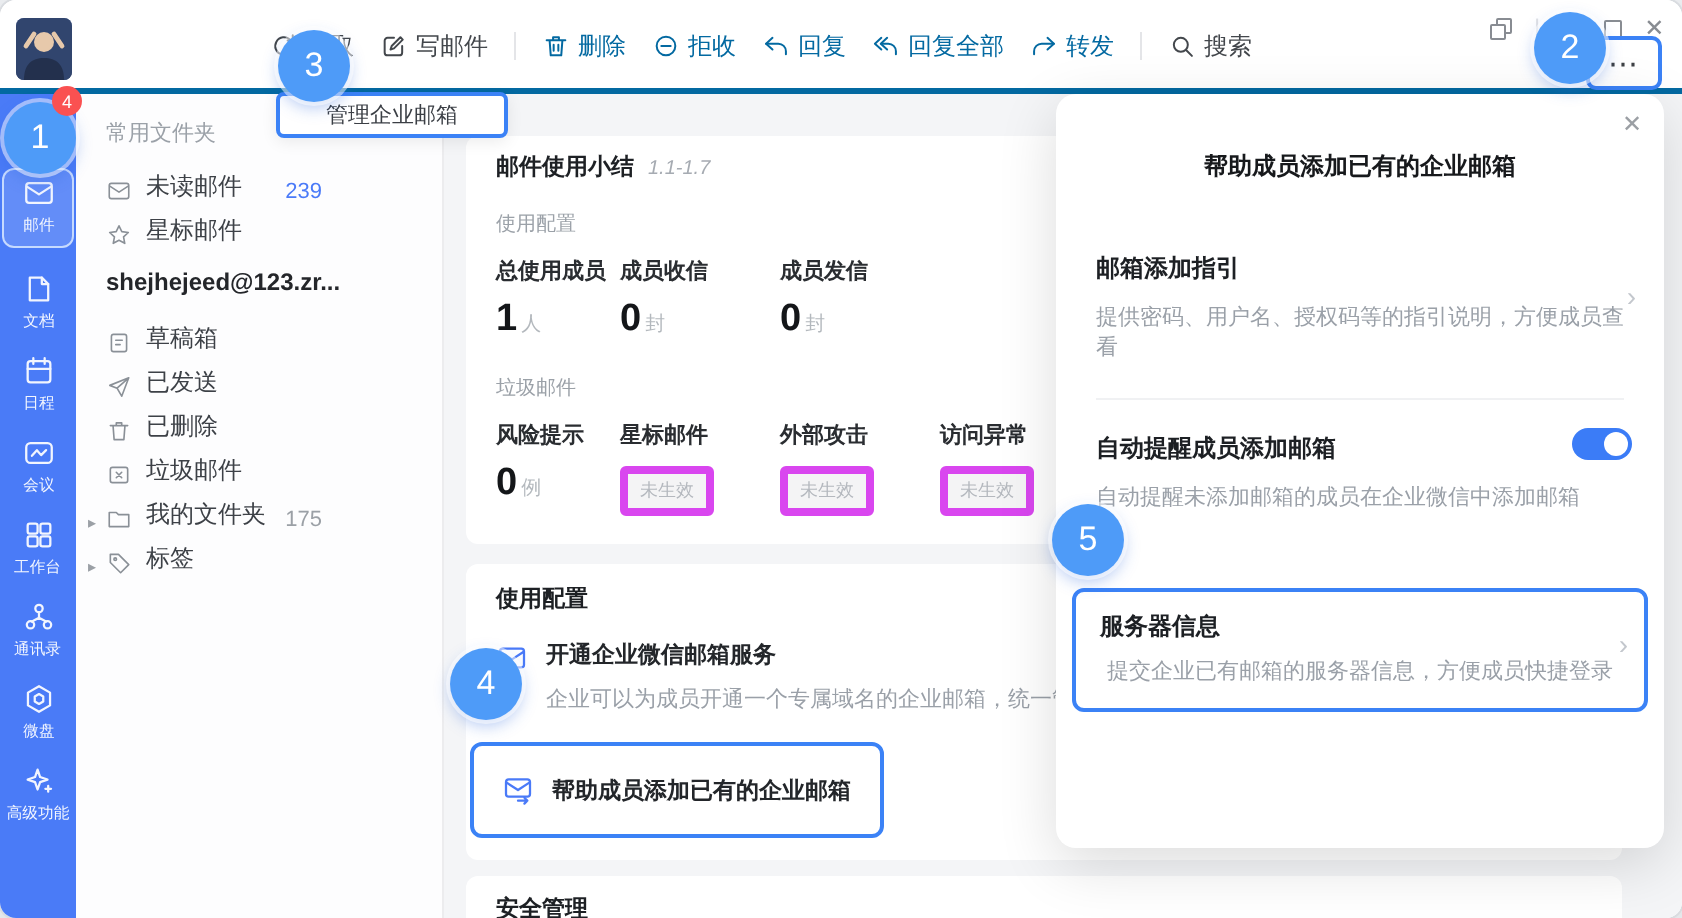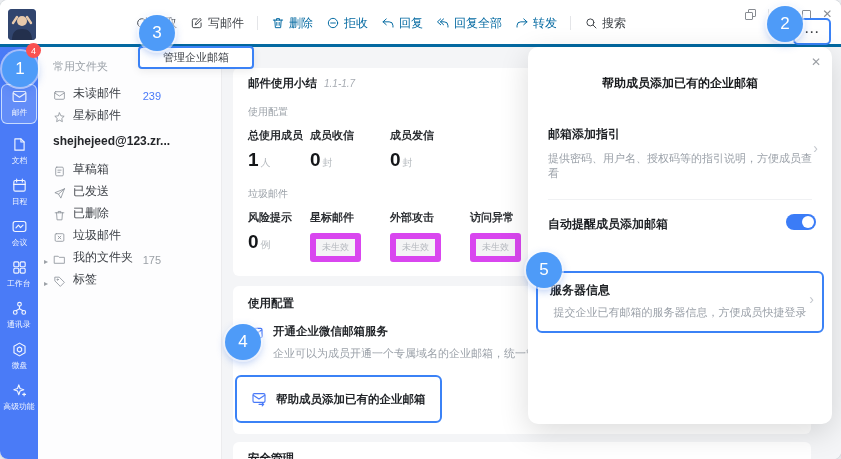--- a/index.html
+++ b/index.html
@@ -65,21 +65,21 @@
   .card1 { padding:8px 15px 14px; }
   .c-title-row { display:flex; align-items:baseline; gap:7px; }
   .c-title { font-size:11.5px; font-weight:bold; color:#1d2024; }
   .c-range { font-size:10px; color:#a6abb2;font-style:italic; }
   .sec-lbl { margin-top:14px; font-size:10px; color:#9ba1a8; }
   .stats { display:grid; grid-template-columns:62px 80px 80px auto; margin-top:9px; }
   .stat .lbl { font-size:11px; font-weight:bold; color:#2a2d31; white-space:nowrap; }
   .stat .val { margin-top:6px; font-size:19px; font-weight:bold; color:#141619; }
   .stat .unit { font-size:10px; font-weight:normal; color:#b3b8bd; margin-left:2px; }
   .pill { display:inline-block; margin-top:8px; padding:2px 6px; background:#f4f4f5;
-          border:6px solid #d946ef; border-radius:3px; font-size:9px; color:#b4b8be; }
+          border:4px solid #d946ef; border-radius:3px; font-size:9px; color:#b4b8be; }
   .card2 { margin-top:10px; padding:10px 15px 12px; height:148px; }
   .cfg-item { display:flex; align-items:flex-start; gap:9px; margin-top:13px; }
   .cfg-item .ic { width:16px; height:16px; color:#4a7af8; margin-top:1px; }
   .cfg-title { font-size:11.5px; font-weight:bold; color:#23262a; }
   .cfg-desc { margin-top:7px; font-size:11px; color:#9aa0a8; white-space:nowrap; }
   .cfg-box { display:inline-flex; align-items:center; gap:9px; margin-top:14px; margin-left:-13px;
              padding:14px 14px; border:2px solid #3b82f6; border-radius:6px; background:#fff; cursor:pointer; }
   .cfg-box .ic { width:16px; height:16px; color:#4a7af8; }
   .card3 { margin-top:8px; padding:9px 15px; height:60px; }
 
@@ -418,20 +418,21 @@
     <div class="p-item">
       <div class="p-title">邮箱添加指引</div>
       <div class="p-desc">提供密码、用户名、授权码等的指引说明，方便成员查看</div>
       <span class="p-chevron">›</span>
     </div>
 
     <div class="p-div"></div>
 
     <div class="p-item" style="margin-top:16px;">
       <div class="p-title">自动提醒成员添加邮箱</div>
+      <div class="p-desc">自动提醒未添加邮箱的成员在企业微信中添加邮箱</div>
       <span class="toggle">
           <i></i>
         </span>
     </div>
 
     <div class="p-box">
       <div class="p-title">服务器信息</div>
       <div class="p-desc" style="margin-top:6px;text-align:center;">提交企业已有邮箱的服务器信息，方便成员快捷登录</div>
       <span class="p-chevron">›</span>
     </div>

